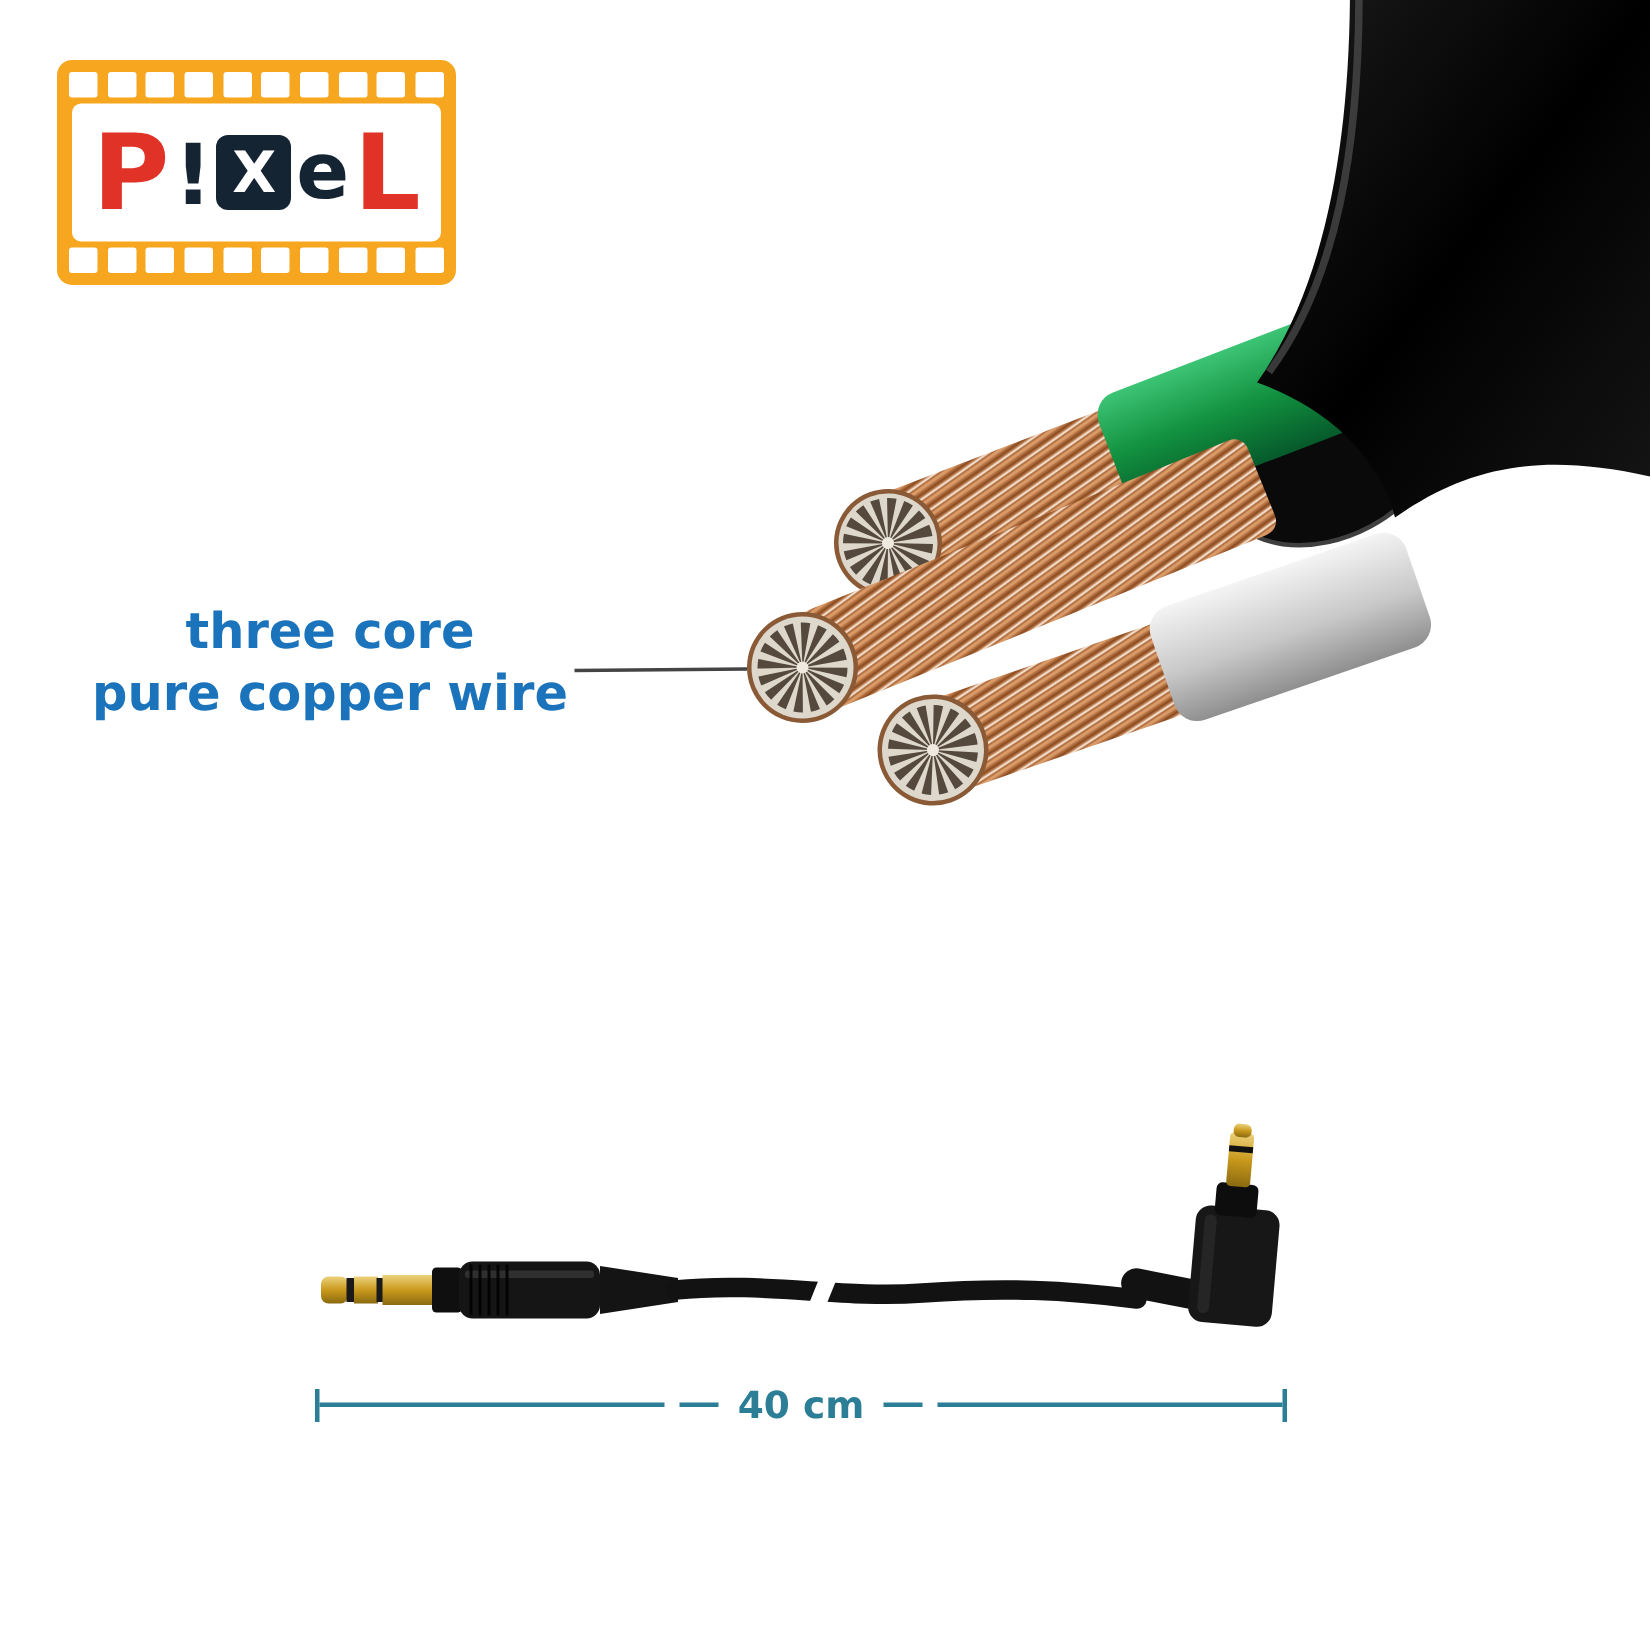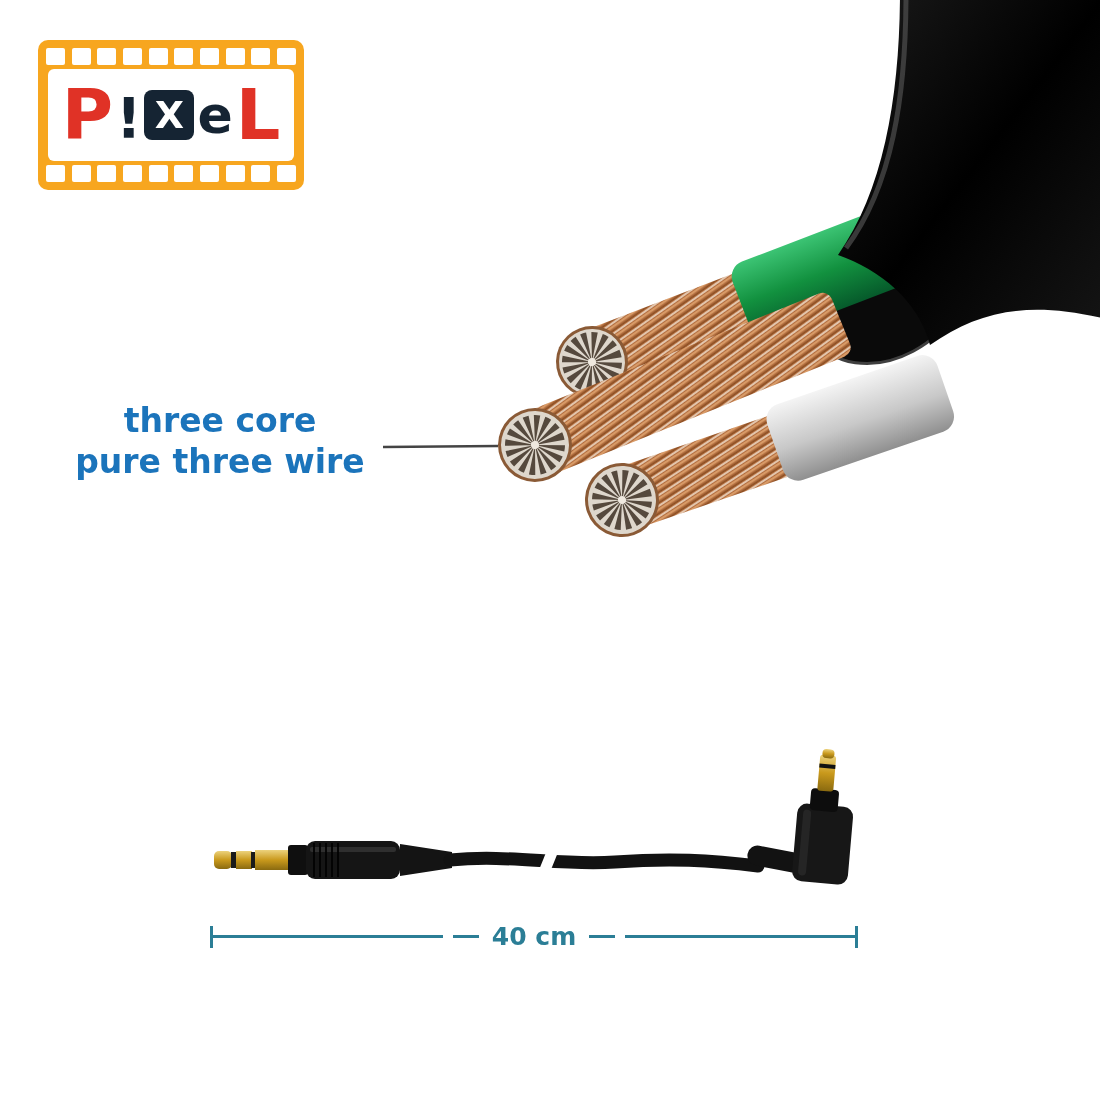--- a/index.html
+++ b/index.html
@@ -176,21 +176,21 @@
         <div class="perf"></div>
       <div class="perf"></div>
         <div class="perf"></div>
       <div class="perf"></div>
         <div class="perf"></div>
     </div>
   </div>
 
   <div class="annotation">
     <div class="a-line">three core</div>
-    <div class="a-line">pure three wire</div>
+    <div class="a-line">pure copper wire</div>
   </div>
 
   <div class="measure">
     <div class="m-tick"></div>
     <div class="m-line"></div>
     <div class="m-dash"></div>
     <div class="m-label">40 cm</div>
     <div class="m-dash"></div>
     <div class="m-line"></div>
     <div class="m-tick"></div>

